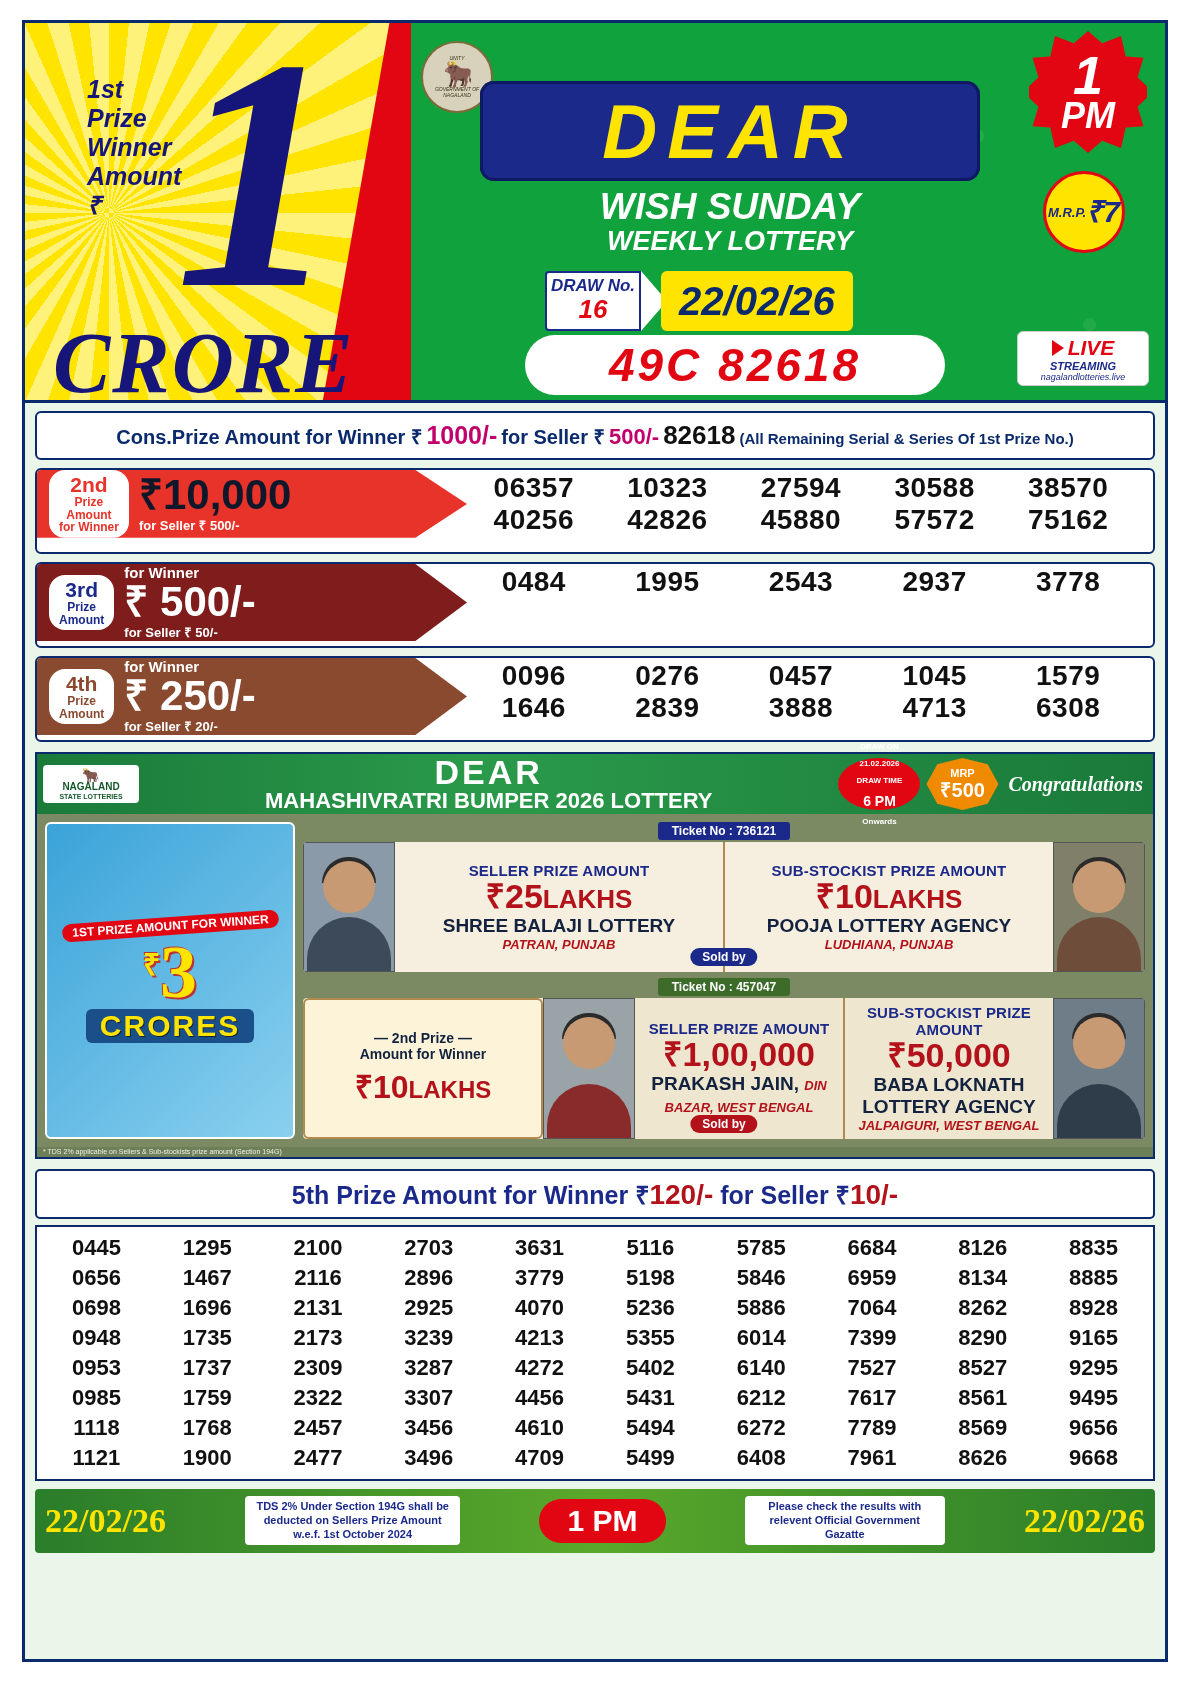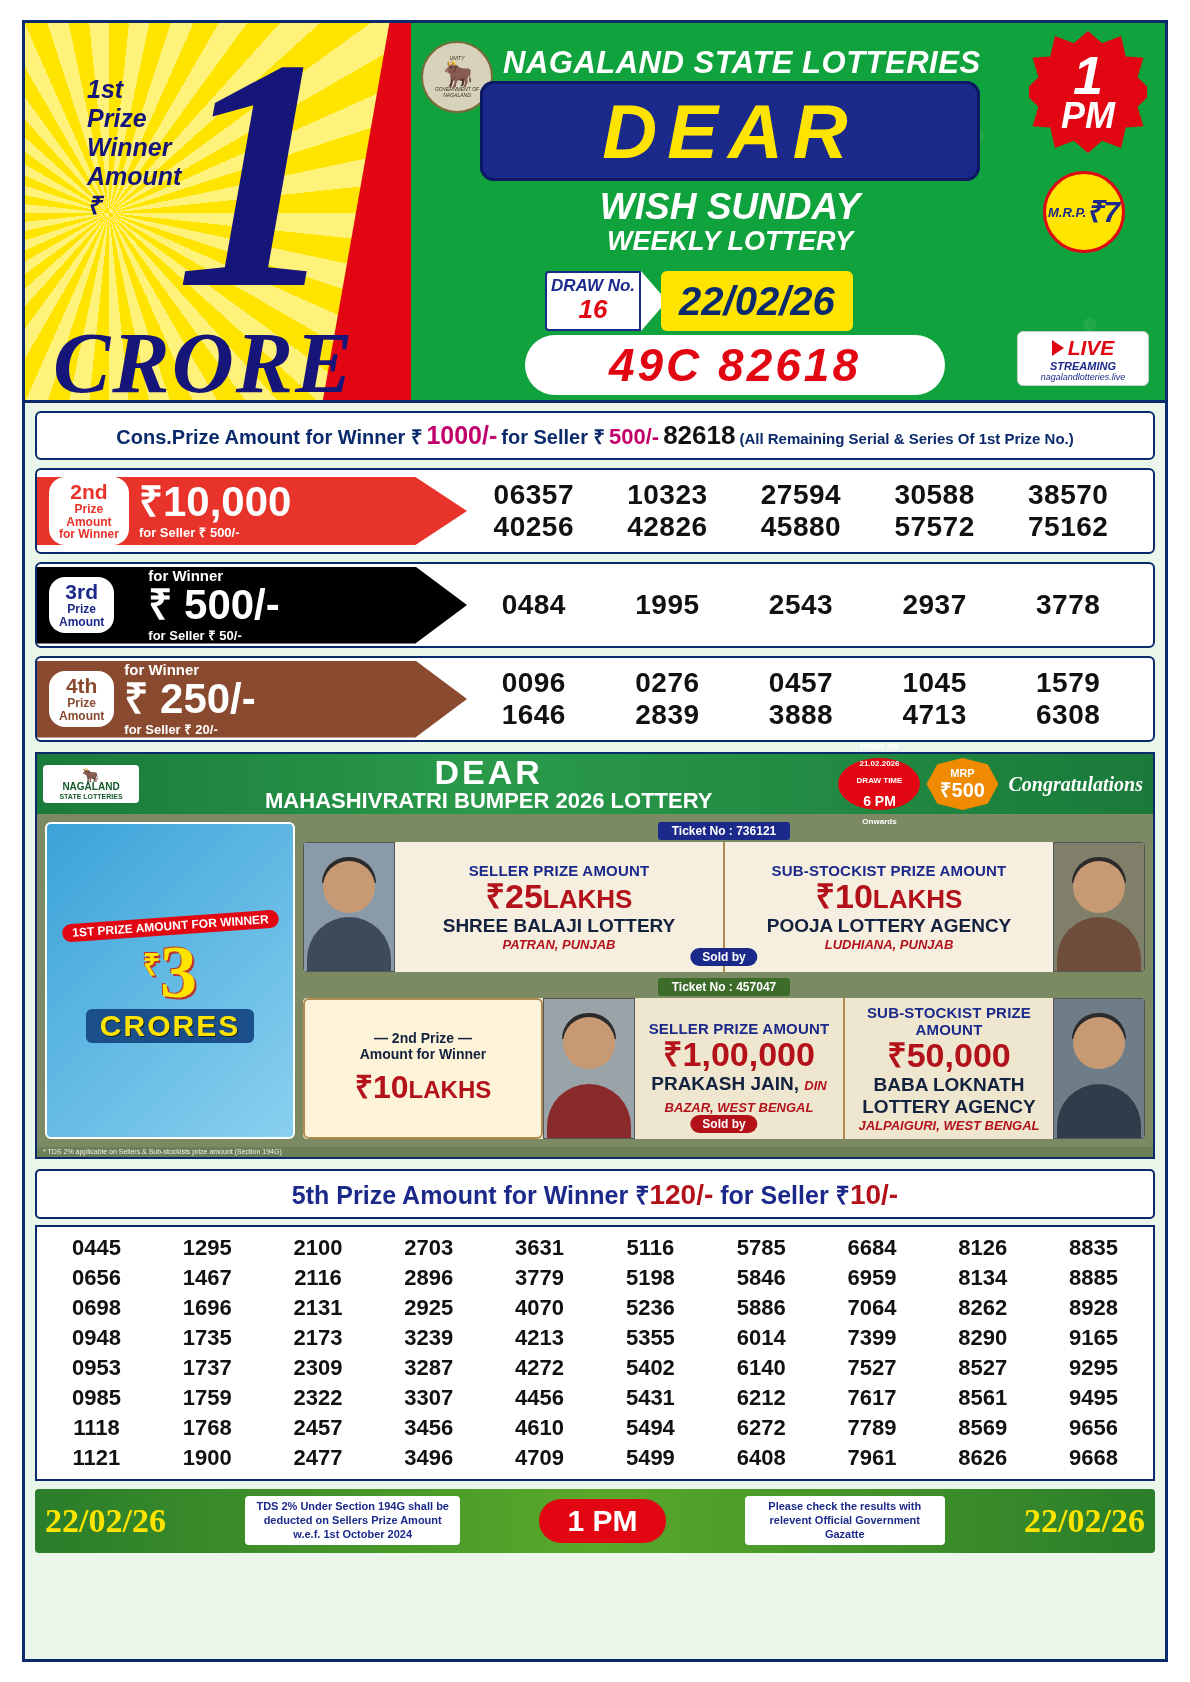--- a/index.html
+++ b/index.html
@@ -182,44 +182,44 @@
   .cons-bar .t1 { font-size: 20px; }
   .cons-bar .amt { font-size: 25px; color: #c2006b; }
   .cons-bar .t2 { font-size: 20px; }
   .cons-bar .amt2 { font-size: 22px; color: #c2006b; }
   .cons-bar .serial { font-size: 26px; color: #111; }
   .cons-bar .note { font-size: 15px; color: #0a2a6b; }
 
   
   .prize-row {
     margin: 8px 10px 0; border: 2px solid #0a2a6b; border-radius: 6px;
-    background: #ffffff; display: flex; align-items: center; height: 86px;
+    background: #ffffff; display: flex; align-items: flex-start; height: 86px;
     overflow: hidden; position: relative;
   }
   .tag {
     width: 430px; display: flex; align-items: center; position: relative;
     clip-path: polygon(0 0, 88% 0, 100% 50%, 88% 100%, 0 100%);
     padding-left: 12px; color: #ffffff;
   }
   .tag.red { background: #e8332a; }
-  .tag.blue { background: #000000; gap: 24px; }
+  .tag.blue { background: #7f1d1d; }
   .tag.brown { background: #8a4a2f; }
   .tag-lbl {
     background: #ffffff; border-radius: 16px; padding: 4px 10px;
     text-align: center; line-height: 1.05; margin-right: 10px;
   }
   .tag.red .tag-lbl { color: #e8332a; }
   .tag.blue .tag-lbl { color: #1b2a8a; }
   .tag.brown .tag-lbl { color: #8a4a2f; }
   .tag-lbl .n { font-size: 21px; font-weight: bold; display: block; }
   .tag-lbl .s { font-size: 12px; font-weight: bold; display: block; }
   .tag-amt { display: flex; flex-direction: column; justify-content: center; }
   .tag-amt .top { font-size: 15px; font-weight: bold; }
   .tag-amt .mid { font-size: 42px; font-weight: bold; line-height: 1; }
-  .tag-amt .mid.yellow { color: #ffffff; }
+  .tag-amt .mid.yellow { color: #0f172a; }
   .tag-amt .bot { font-size: 13px; font-weight: bold; }
   .nums {
     flex: 1; display: flex; flex-direction: column; justify-content: center;
     padding: 2px 18px 2px 0;
   }
   .nums .line {
     display: flex; justify-content: space-around;
     font-size: 28px; font-weight: bold; color: #111; letter-spacing: .5px;
     font-family: "Liberation Sans", sans-serif;
   }
@@ -411,21 +411,20 @@
     </div>
     <div class="big-one">1</div>
     <div class="crore">CRORE</div>
 
     <div class="emblem">
       <span>UNITY</span>
       <span class="ox">🐂</span>
       <span>GOVERNMENT OF NAGALAND</span>
     </div>
 
-    <div class="nsl-title">NAGALAND STATE LOTTERIES</div>
     <div class="dear-plate">
       <span>DEAR</span>
     </div>
     <div class="wish-sunday">WISH SUNDAY</div>
     <div class="weekly">WEEKLY LOTTERY</div>
 
     <div class="draw-row">
       <div class="draw-no-box">
         <div class="lbl">DRAW No.</div>
         <div class="num">16</div>

